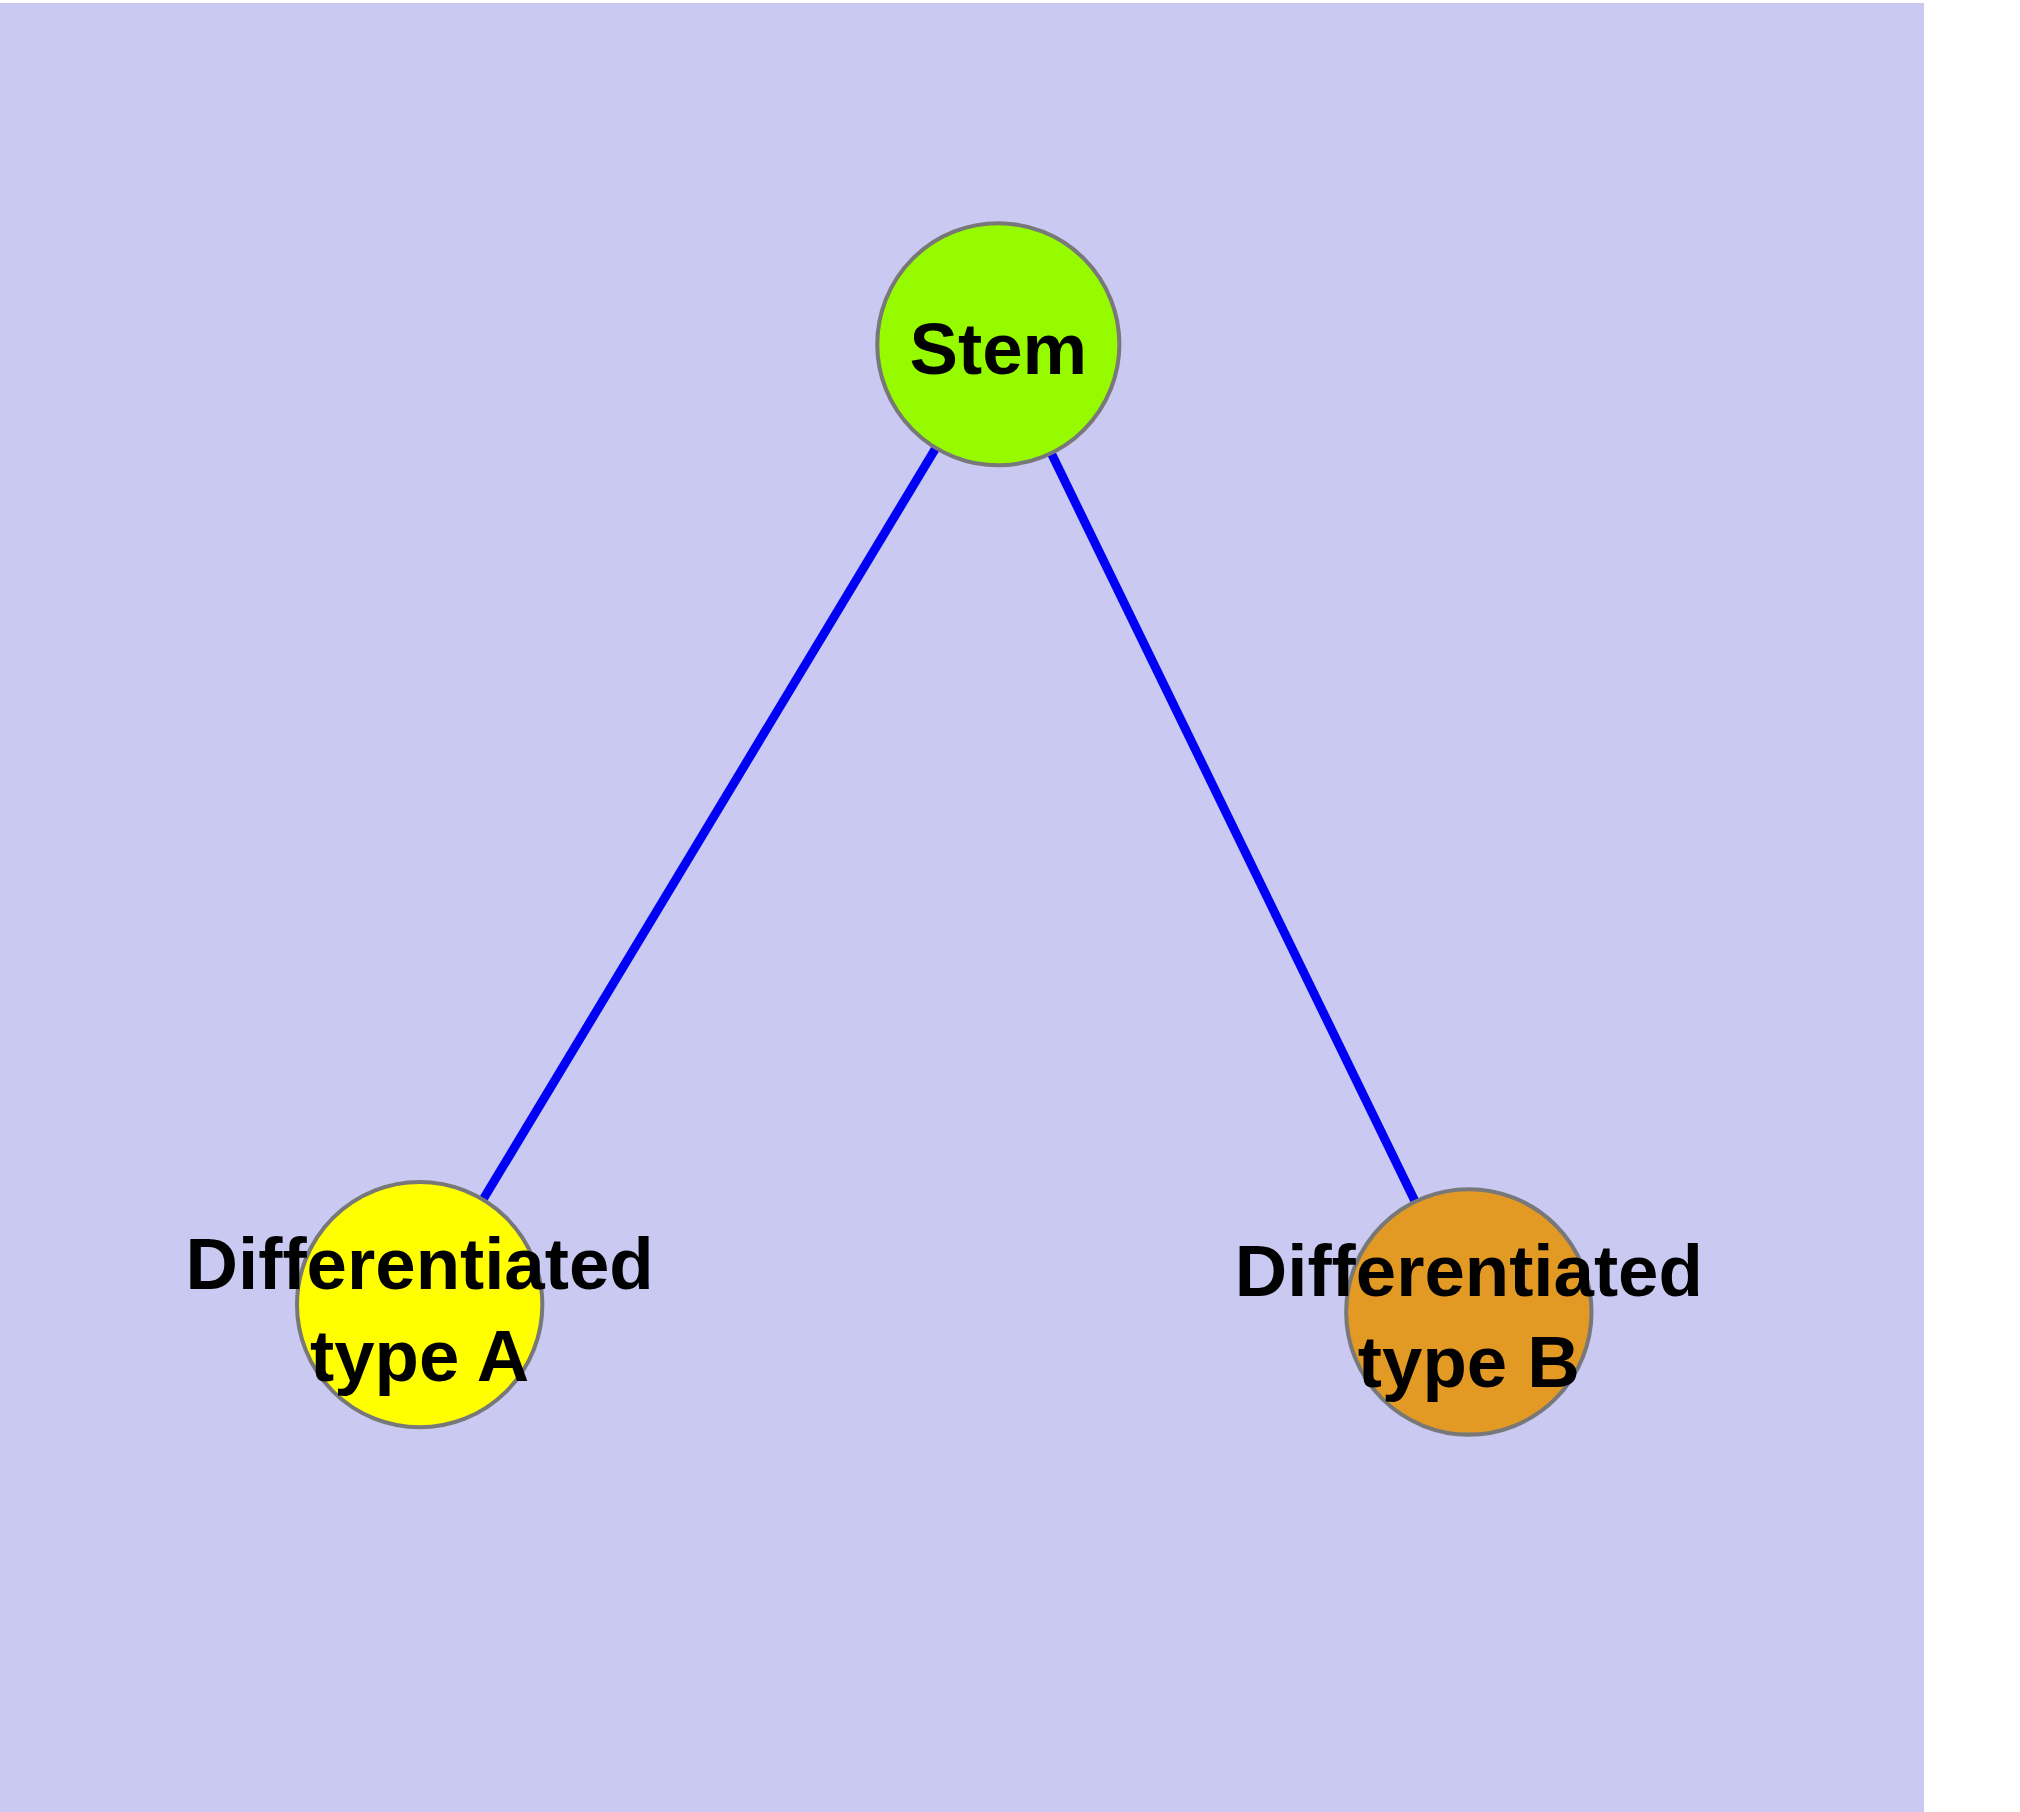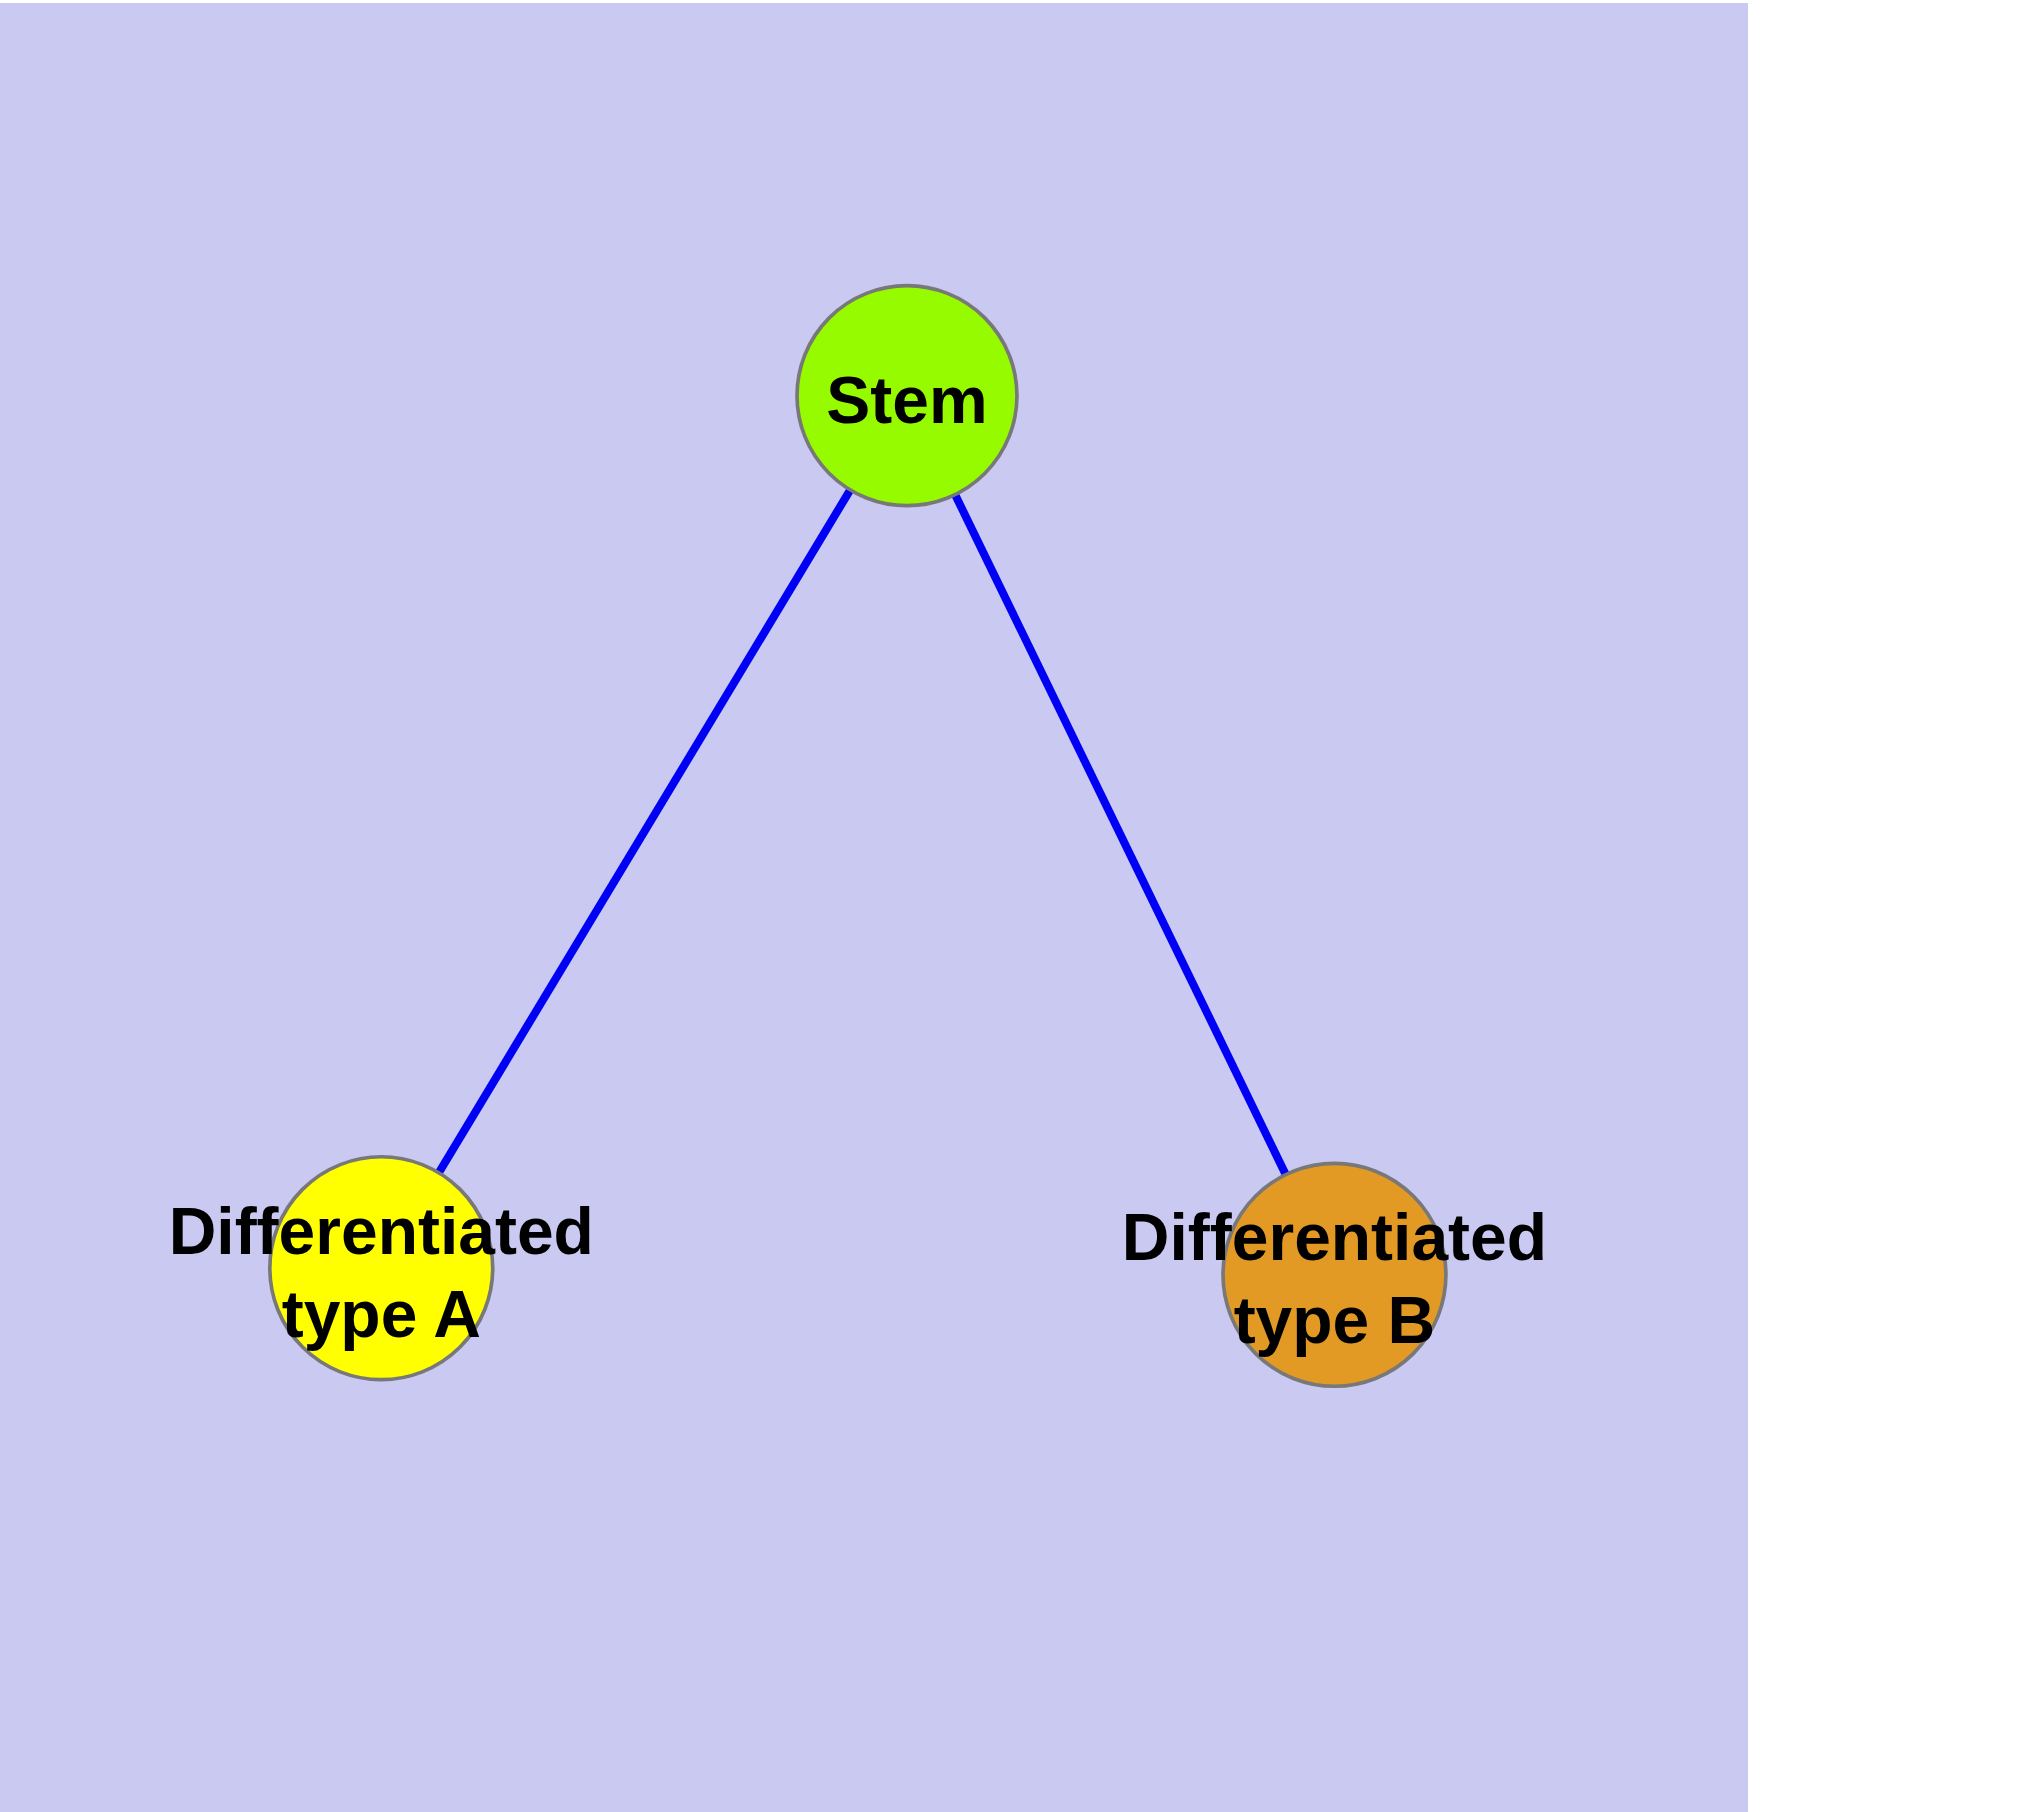--- a/index.html
+++ b/index.html
@@ -3,21 +3,21 @@
 <meta charset="utf-8">
 <style>
   html, body {
     margin: 0;
     padding: 0;
     background: #ffffff;
     font-family: "Liberation Sans", sans-serif;
   }
   .canvas {
     position: relative;
-    width: 1748px;
+    width: 1924px;
     height: 1812px;
     overflow: hidden;
   }
   .top-edge {
     position: absolute;
     top: 0; left: 0; right: 0;
     height: 3.4px;
     z-index: 2;
   }
   svg.graph {

